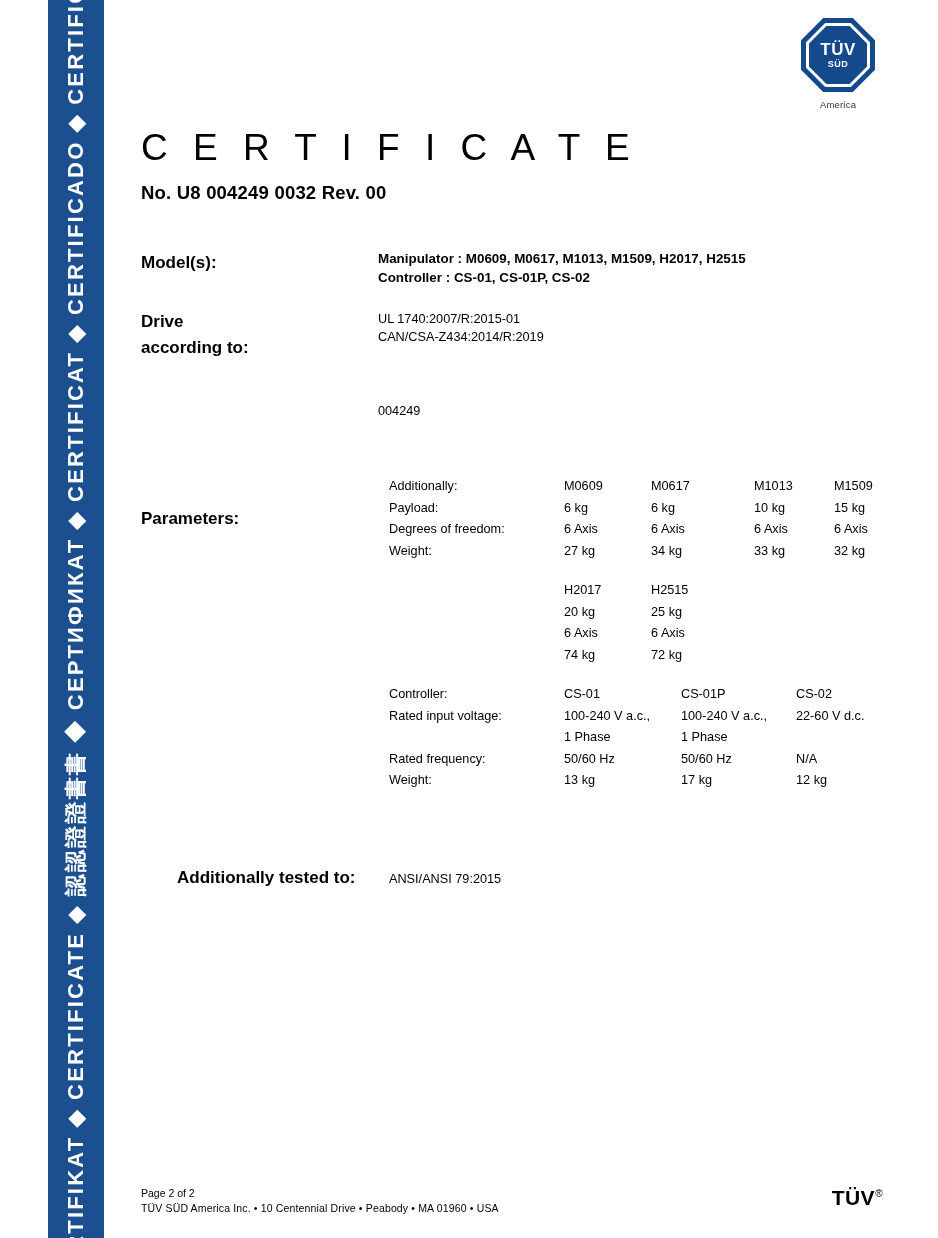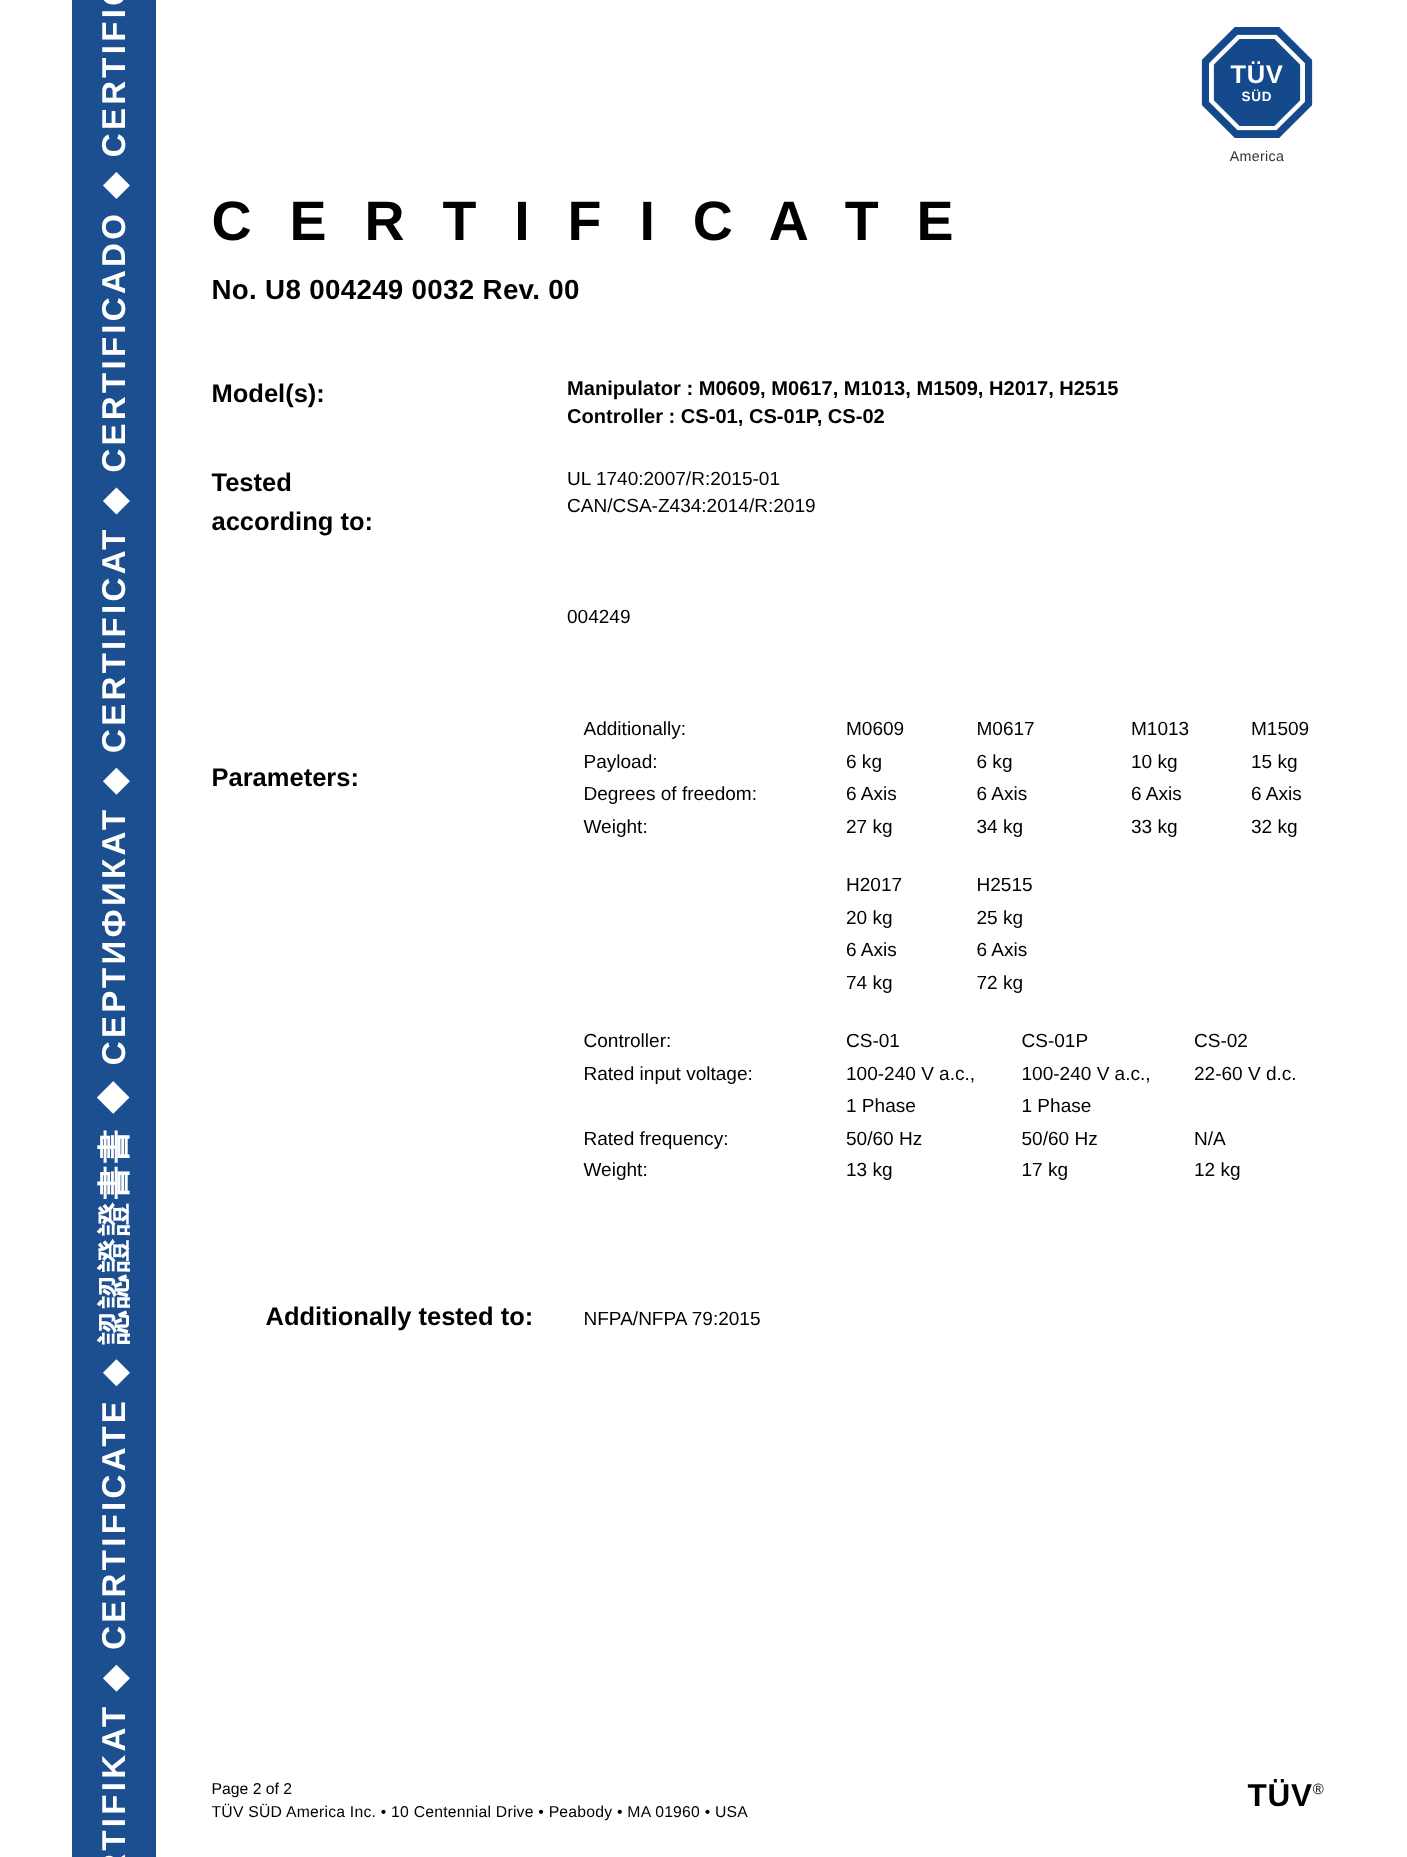--- a/index.html
+++ b/index.html
@@ -110,21 +110,21 @@
     margin-top: 7px;
     letter-spacing: 0.2px;
   }
 
   
   .cert-title {
     position: absolute;
     left: 37px;
     top: 127px;
     font-size: 37px;
-    font-weight: bold;
+    font-weight: normal;
     letter-spacing: 7.5px;
     color: #000000;
   }
   .cert-number {
     position: absolute;
     left: 37px;
     top: 182px;
     font-size: 18.5px;
     font-weight: bold;
     letter-spacing: 0.2px;
@@ -243,21 +243,21 @@
       <div class="logo-region">America</div>
     </div>
 
     <div class="cert-title">C E R T I F I C A T E</div>
     <div class="cert-number">No. U8 004249 0032 Rev. 00</div>
 
     <div class="row-label" style="top:250px;">Model(s):</div>
     <div class="row-value bold" style="top:249px;">Manipulator : M0609, M0617, M1013, M1509, H2017, H2515
 Controller : CS-01, CS-01P, CS-02</div>
 
-    <div class="row-label" style="top:309px;">Tested
+    <div class="row-label" style="top:309px;">Drive
 according to:</div>
     <div class="row-value" style="top:310px;">UL 1740:2007/R:2015-01
 CAN/CSA-Z434:2014/R:2019</div>
 
     <div class="row-value" style="top:402px;">004249</div>
 
     <div class="row-label" style="top:506px;">Parameters:</div>
 
     <div class="params">
       <table>
@@ -360,21 +360,21 @@
           <td class="ctrl-c-label">Weight:</td>
           <td class="ctrl-c1">13 kg</td>
           <td class="ctrl-c2">17 kg</td>
           <td class="ctrl-c3">12 kg</td>
         </tr>
       </tbody>
         </table>
     </div>
 
     <div class="add-label">Additionally tested to:</div>
-    <div class="add-value">NFPA/NFPA 79:2015</div>
+    <div class="add-value">ANSI/ANSI 79:2015</div>
 
     <div class="footer">
       <div>Page 2 of 2</div>
       <div class="footer-line2">TÜV SÜD America Inc. • 10 Centennial Drive • Peabody • MA 01960 • USA</div>
     </div>
 
     <div class="footer-logo">
       <span>TÜV</span><sup>®</sup>
     </div>
 

